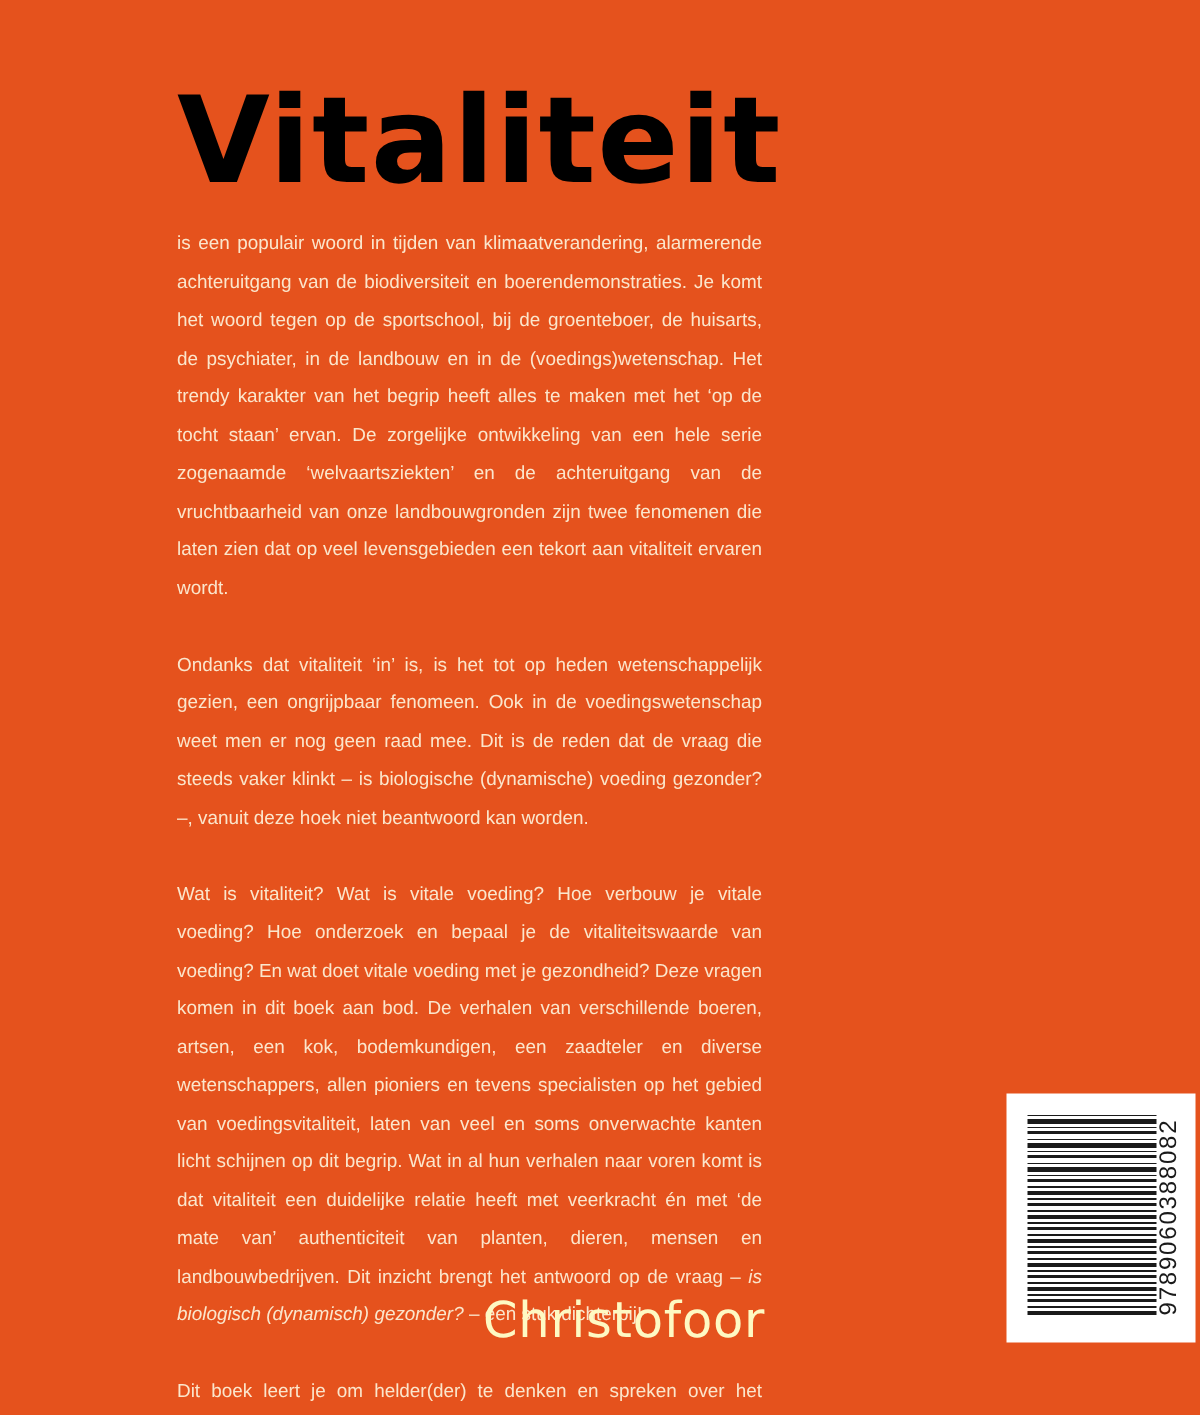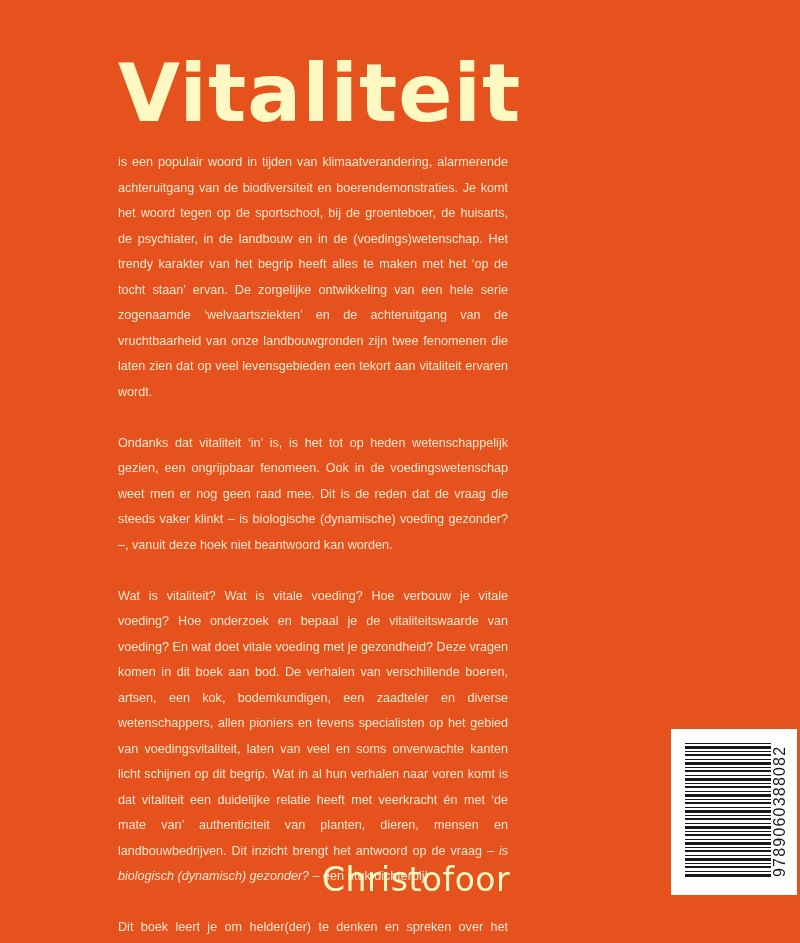--- a/index.html
+++ b/index.html
@@ -6,21 +6,21 @@
   body {
     width: 800px; height: 943px;
     background: #e5521d;
     position: relative; overflow: hidden;
     font-family: "DejaVu Sans", sans-serif;
   }
   .title {
     position: absolute; left: 118px; top: 44px;
     font-family: "DejaVu Sans", sans-serif;
     font-weight: bold; font-size: 80px; letter-spacing: 1px;
-    color: #fef9c3; line-height: 100px; margin: 0;
+    color: #000000; line-height: 100px; margin: 0;
   }
   .body-text {
     position: absolute; left: 118px; top: 150px; width: 390px;
     color: #fbe6cc;
     font-family: "Liberation Sans", sans-serif;
     font-size: 12.6px; line-height: 25.5px;
   }
   .body-text p { margin: 0 0 25.5px 0; text-align: justify; }
   .body-text p:last-child { margin-bottom: 0; }
   .body-text .it { font-style: italic; }

